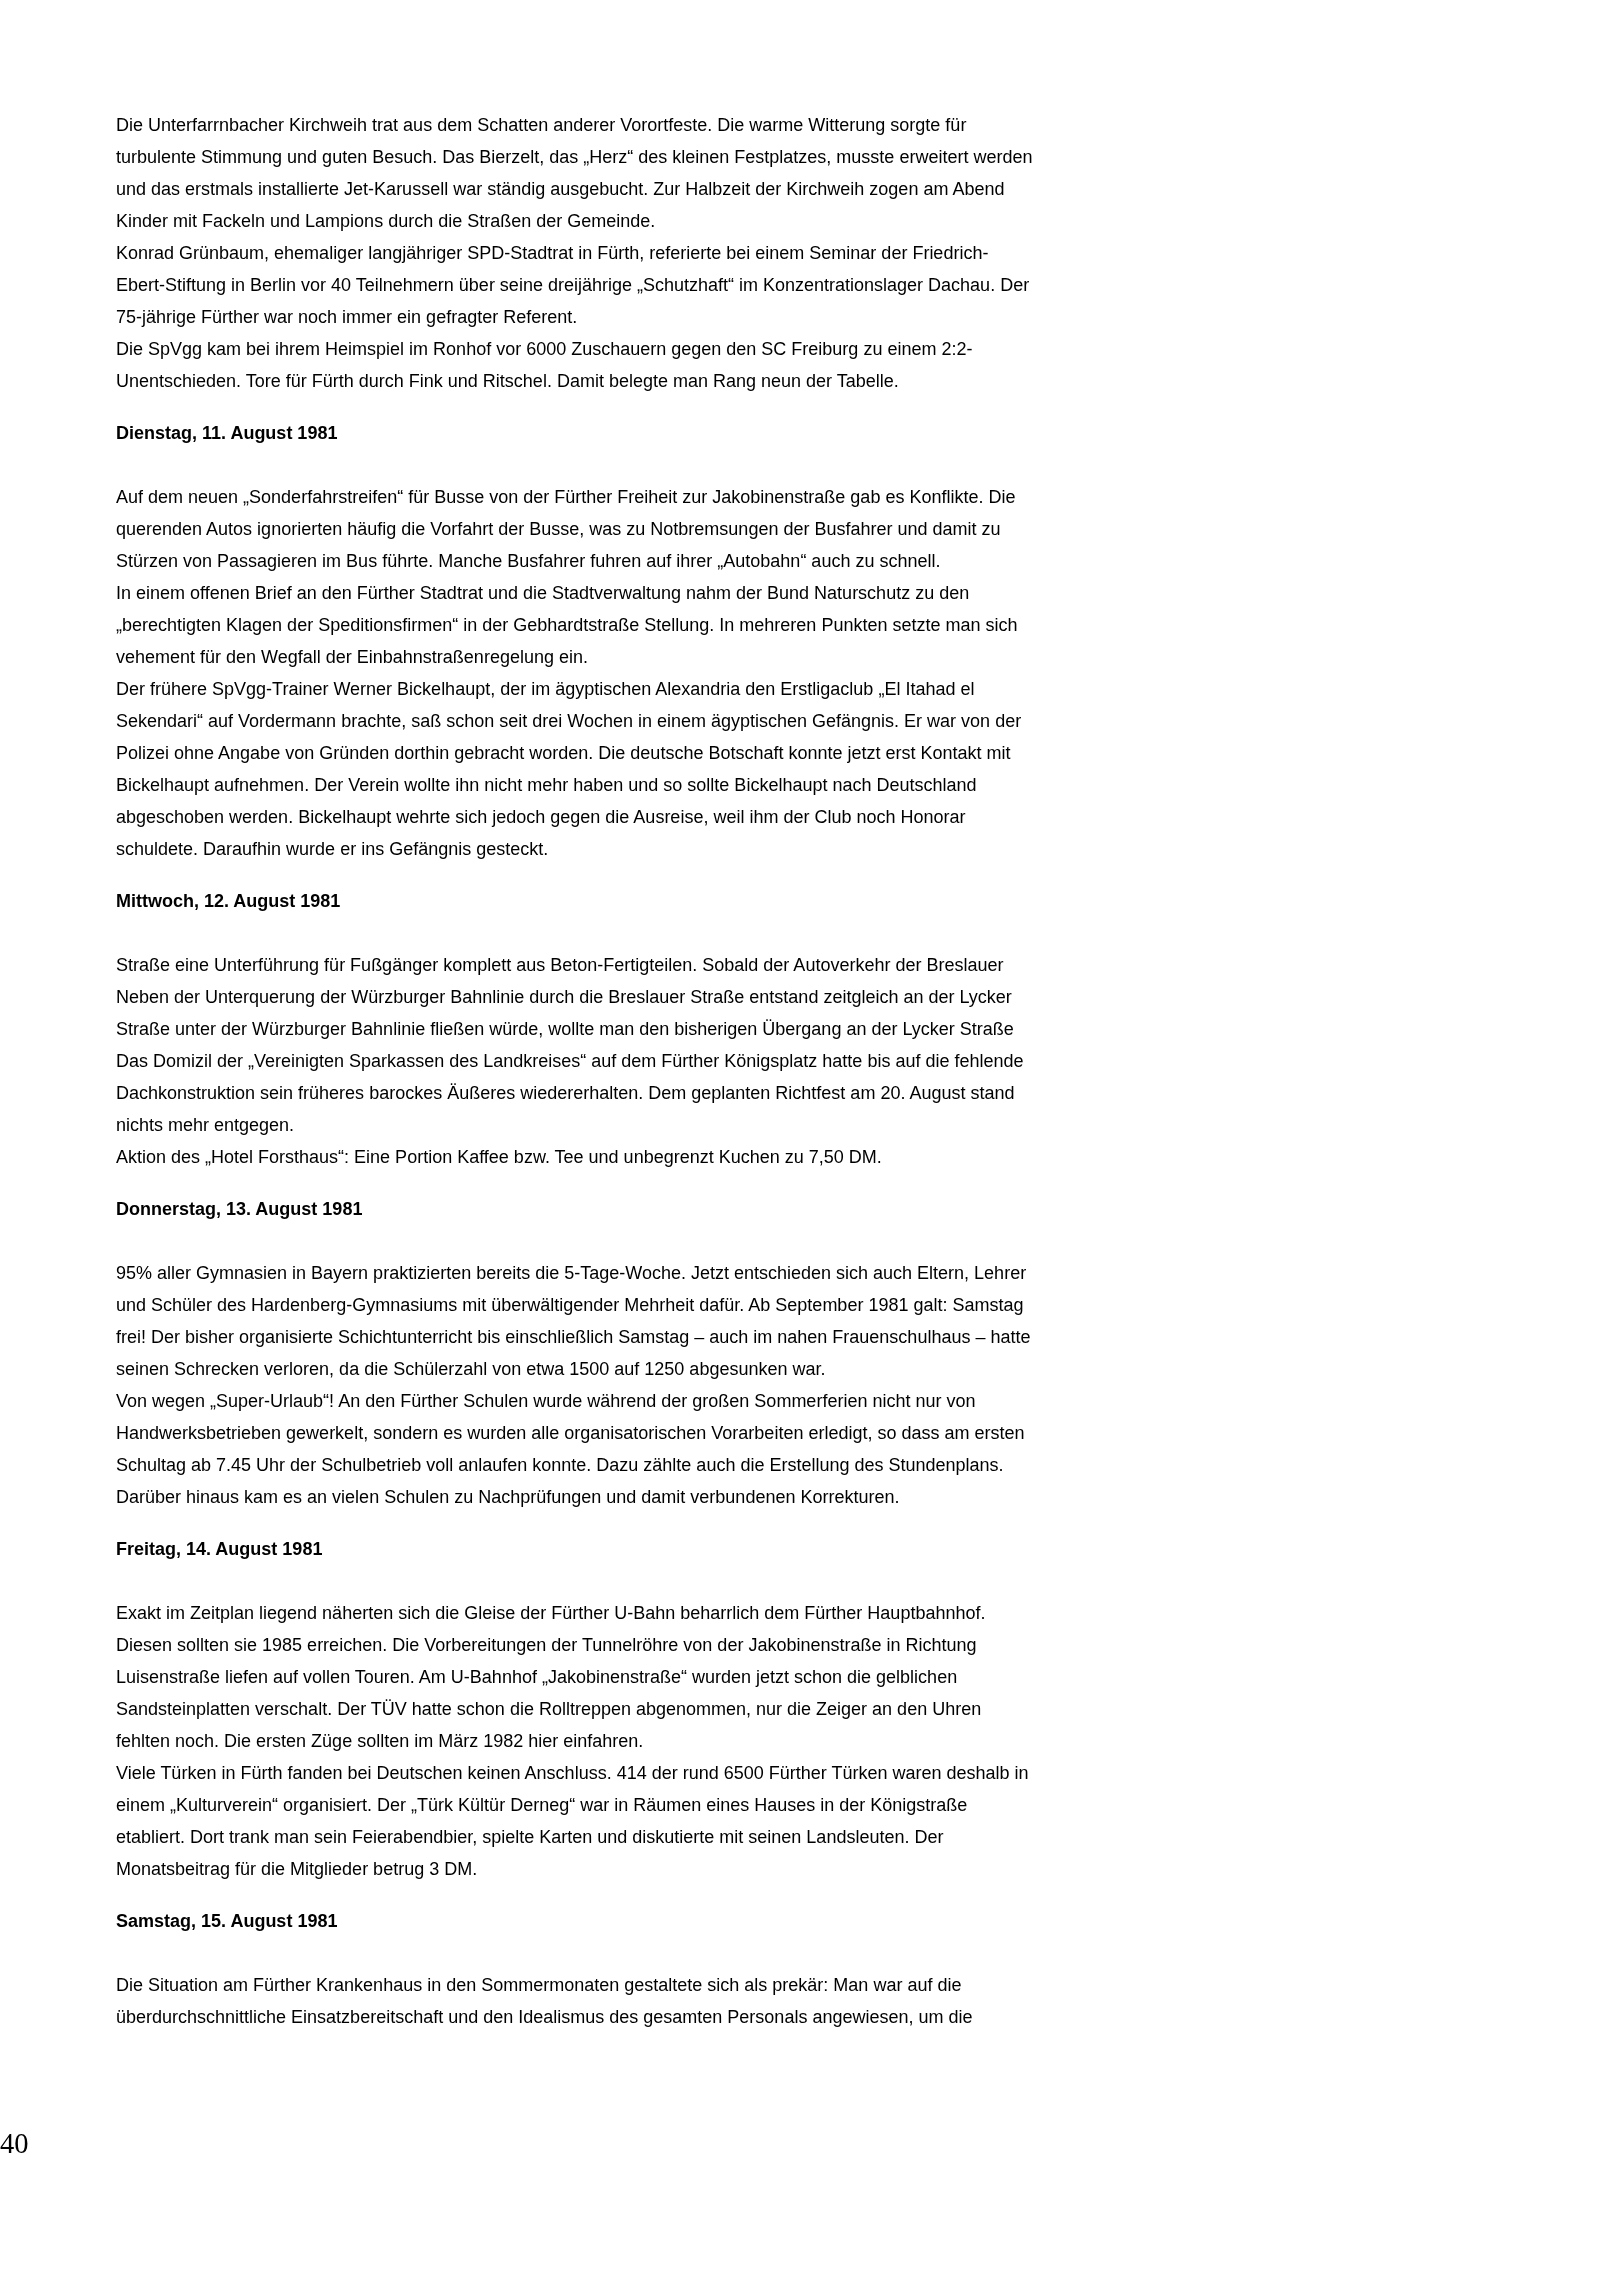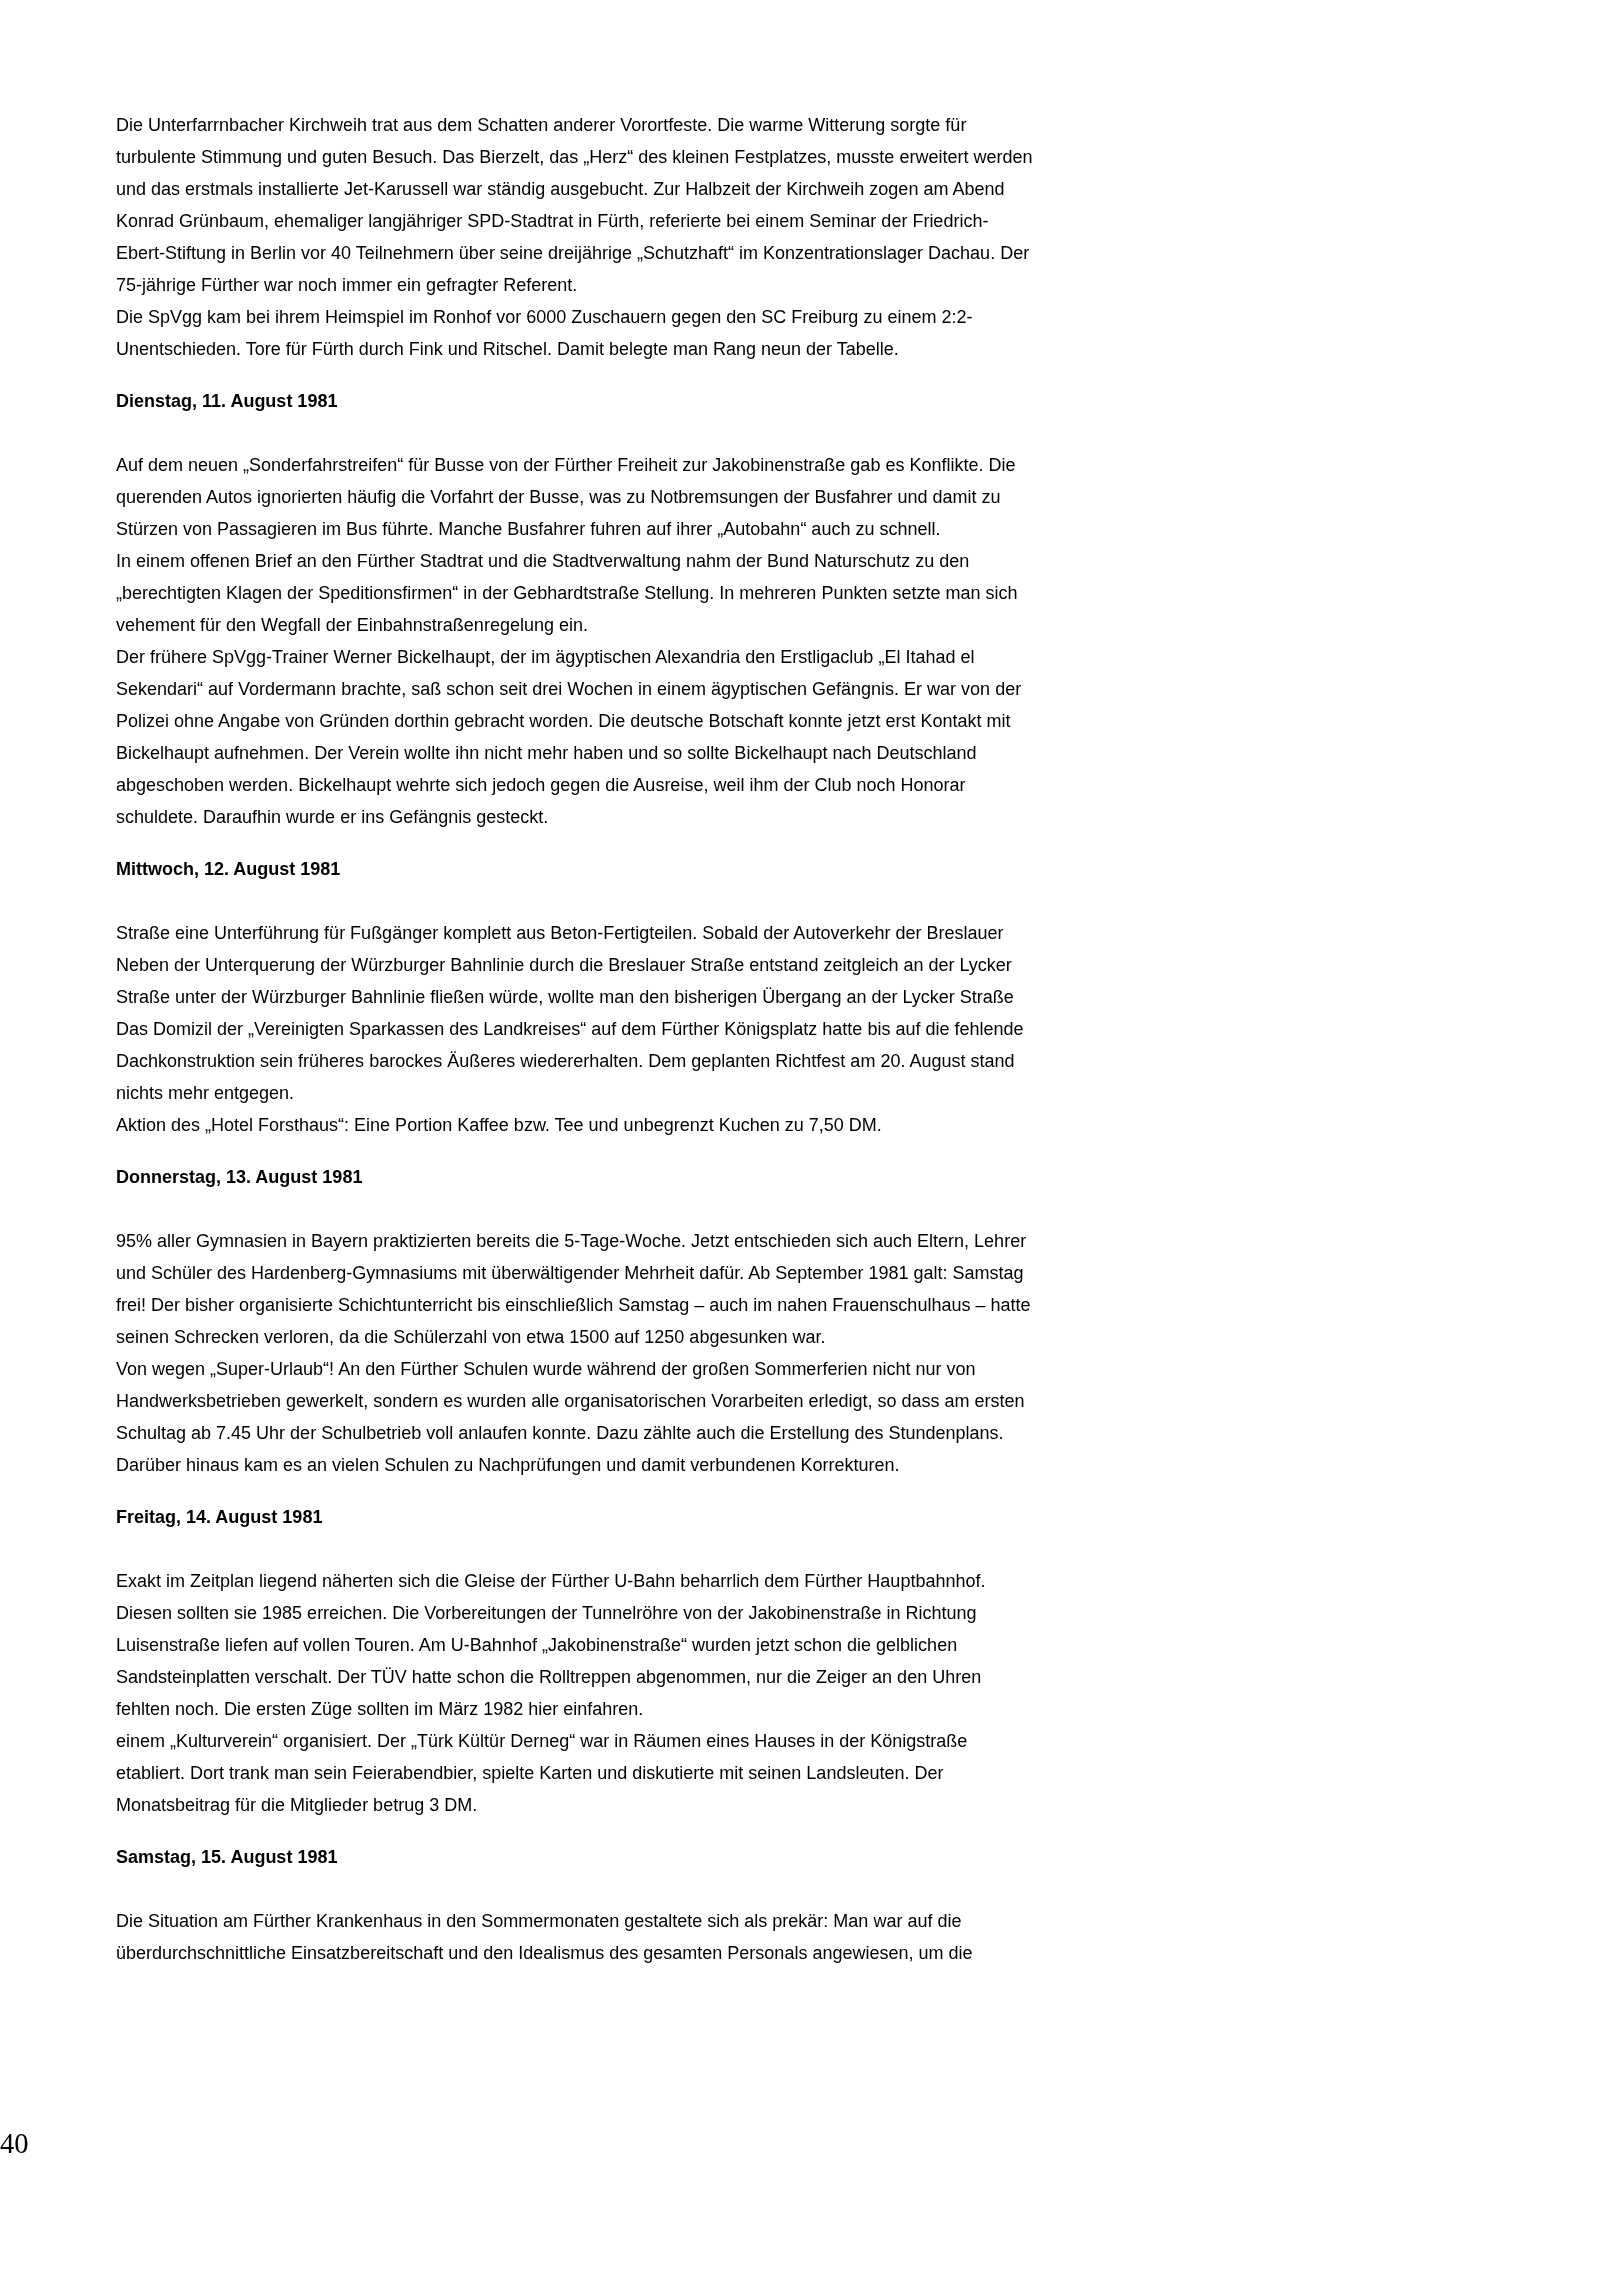--- a/index.html
+++ b/index.html
@@ -49,20 +49,21 @@
 </head>
 <body>
 
 <div class="page">
 
   <div class="section">
     <div class="para">
       <span class="line">Die Unterfarrnbacher Kirchweih trat aus dem Schatten anderer Vorortfeste. Die warme Witterung sorgte für</span>
       <span class="line">turbulente Stimmung und guten Besuch. Das Bierzelt, das „Herz“ des kleinen Festplatzes, musste erweitert werden</span>
       <span class="line">und das erstmals installierte Jet-Karussell war ständig ausgebucht. Zur Halbzeit der Kirchweih zogen am Abend</span>
+      <span class="line">Kinder mit Fackeln und Lampions durch die Straßen der Gemeinde.</span>
     </div>
     <div class="para">
       <span class="line">Konrad Grünbaum, ehemaliger langjähriger SPD-Stadtrat in Fürth, referierte bei einem Seminar der Friedrich-</span>
       <span class="line">Ebert-Stiftung in Berlin vor 40 Teilnehmern über seine dreijährige „Schutzhaft“ im Konzentrationslager Dachau. Der</span>
       <span class="line">75-jährige Fürther war noch immer ein gefragter Referent.</span>
     </div>
     <div class="para">
       <span class="line">Die SpVgg kam bei ihrem Heimspiel im Ronhof vor 6000 Zuschauern gegen den SC Freiburg zu einem 2:2-</span>
       <span class="line">Unentschieden. Tore für Fürth durch Fink und Ritschel. Damit belegte man Rang neun der Tabelle.</span>
     </div>
@@ -126,20 +127,21 @@
   <div class="section">
     <span class="heading">Freitag, 14. August 1981</span>
     <div class="para">
       <span class="line">Exakt im Zeitplan liegend näherten sich die Gleise der Fürther U-Bahn beharrlich dem Fürther Hauptbahnhof.</span>
       <span class="line">Diesen sollten sie 1985 erreichen. Die Vorbereitungen der Tunnelröhre von der Jakobinenstraße in Richtung</span>
       <span class="line">Luisenstraße liefen auf vollen Touren. Am U-Bahnhof „Jakobinenstraße“ wurden jetzt schon die gelblichen</span>
       <span class="line">Sandsteinplatten verschalt. Der TÜV hatte schon die Rolltreppen abgenommen, nur die Zeiger an den Uhren</span>
       <span class="line">fehlten noch. Die ersten Züge sollten im März 1982 hier einfahren.</span>
     </div>
     <div class="para">
+      <span class="line">Viele Türken in Fürth fanden bei Deutschen keinen Anschluss. 414 der rund 6500 Fürther Türken waren deshalb in</span>
       <span class="line">einem „Kulturverein“ organisiert. Der „Türk Kültür Derneg“ war in Räumen eines Hauses in der Königstraße</span>
       <span class="line">etabliert. Dort trank man sein Feierabendbier, spielte Karten und diskutierte mit seinen Landsleuten. Der</span>
       <span class="line">Monatsbeitrag für die Mitglieder betrug 3 DM.</span>
     </div>
   </div>
 
   <div class="section">
     <span class="heading">Samstag, 15. August 1981</span>
     <div class="para">
       <span class="line">Die Situation am Fürther Krankenhaus in den Sommermonaten gestaltete sich als prekär: Man war auf die</span>

